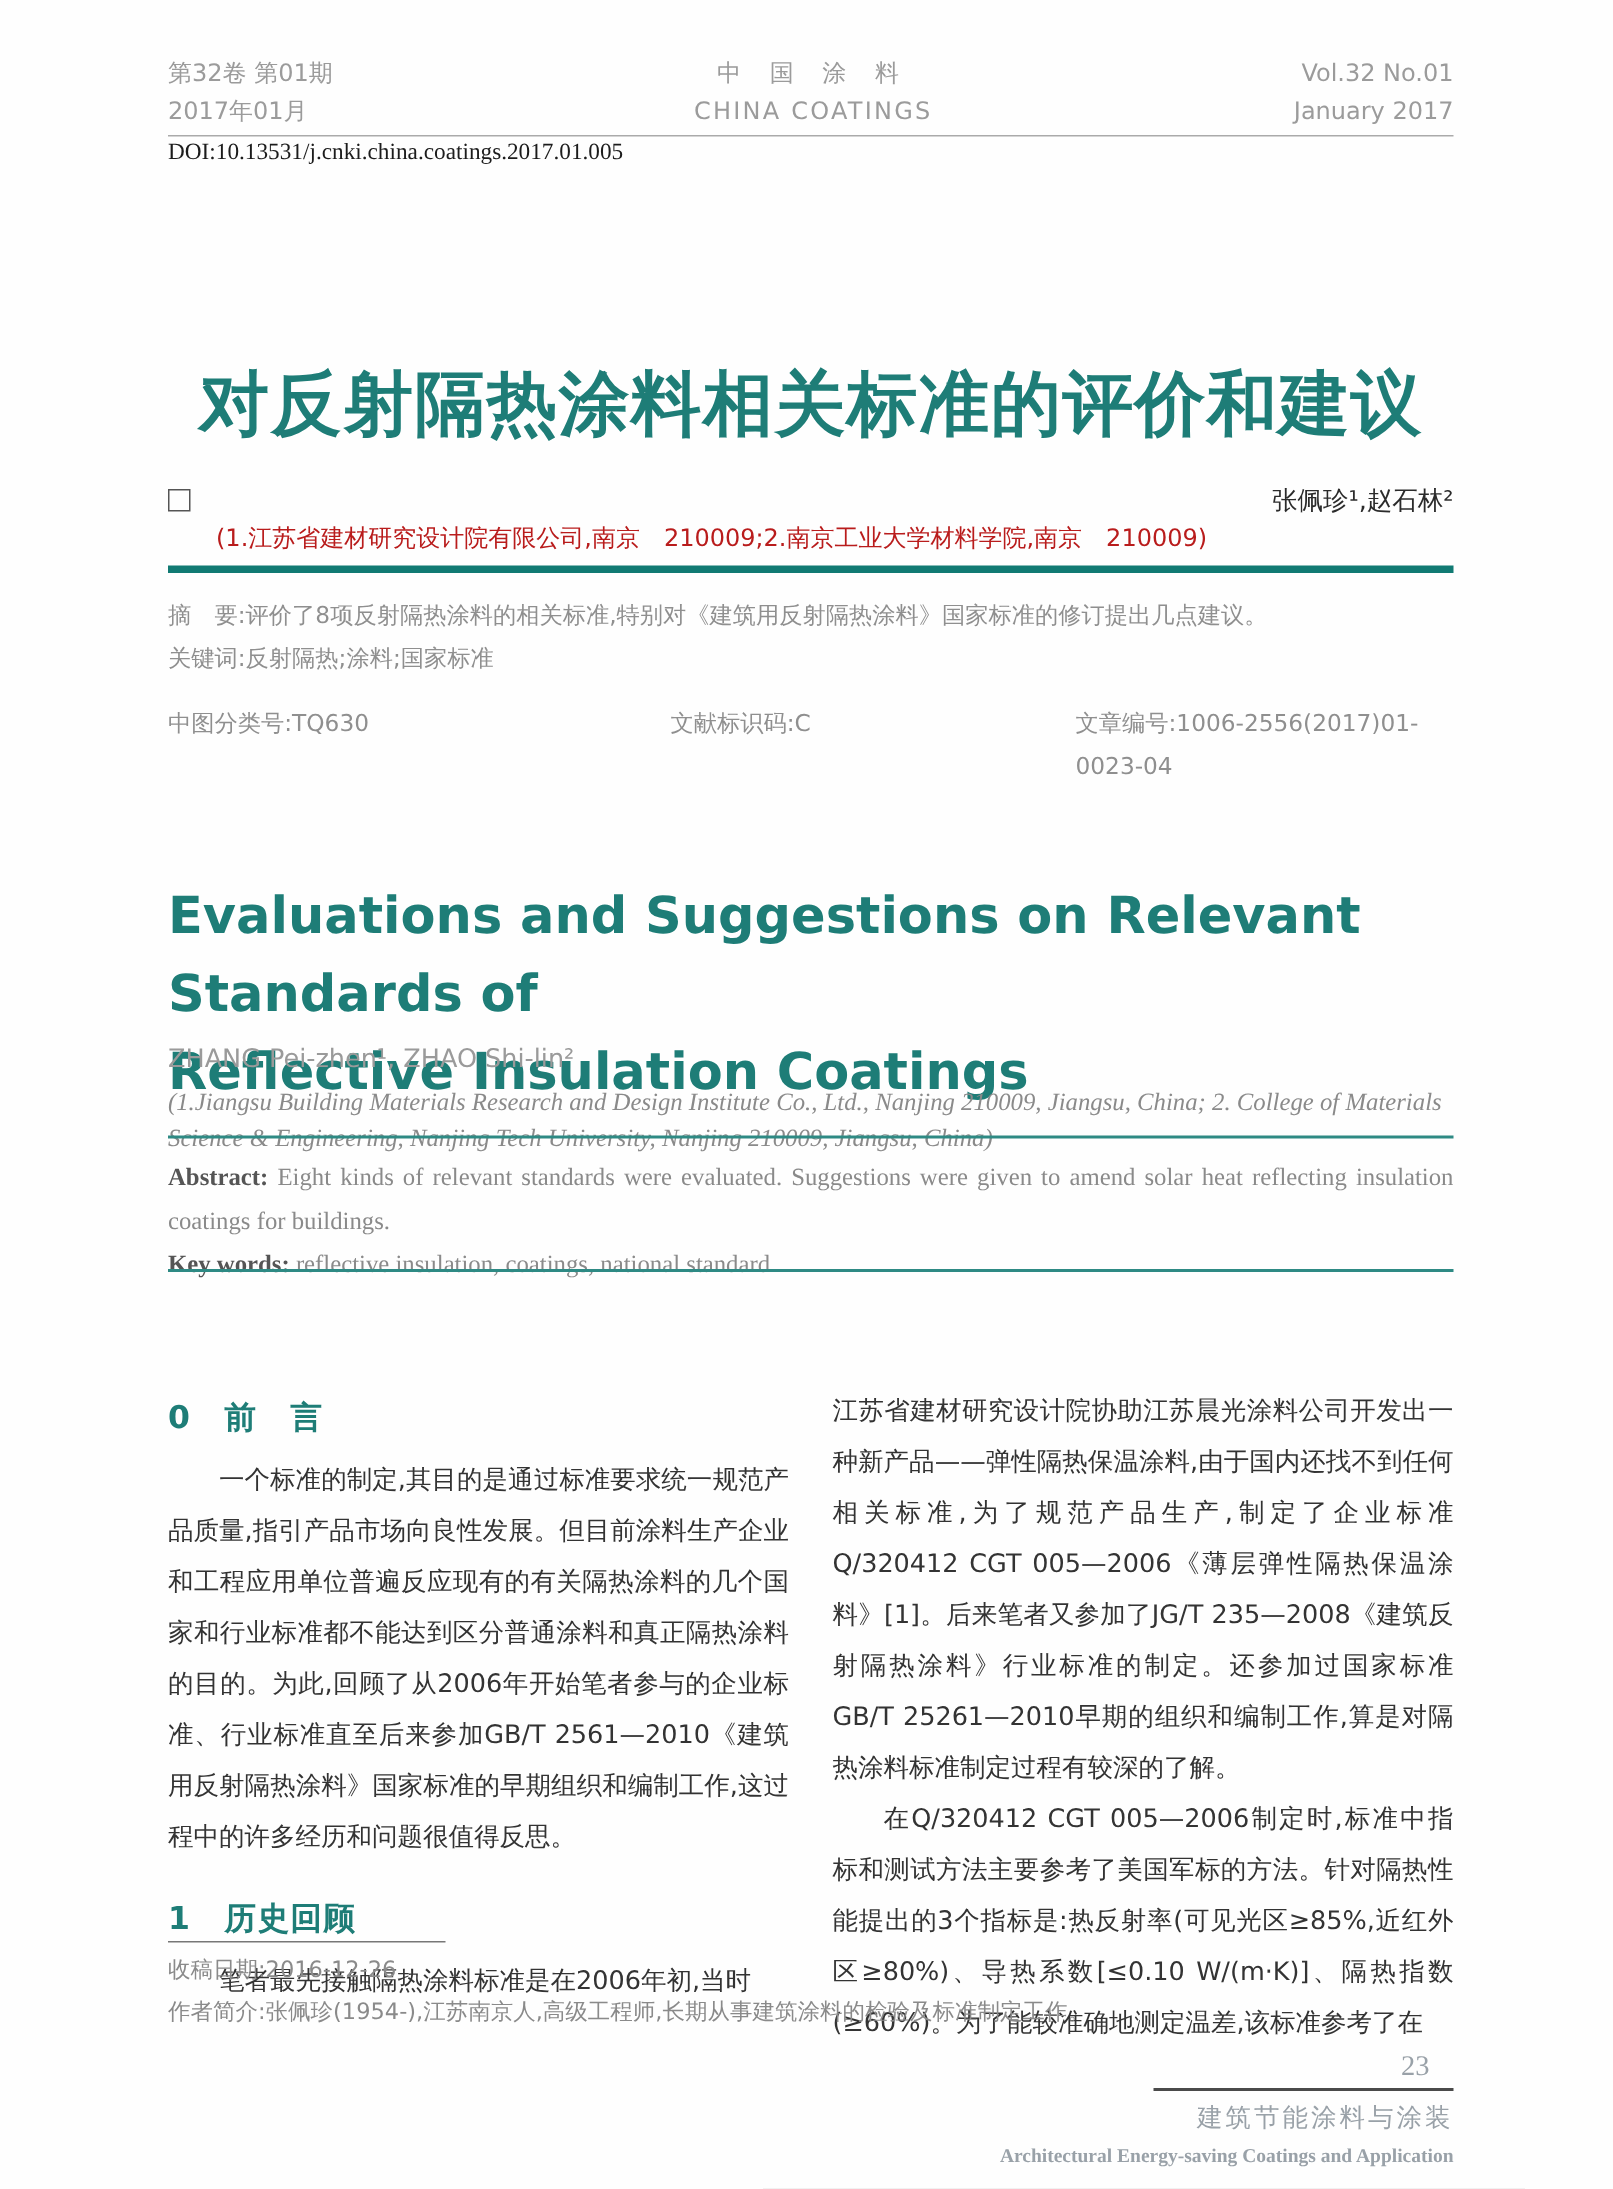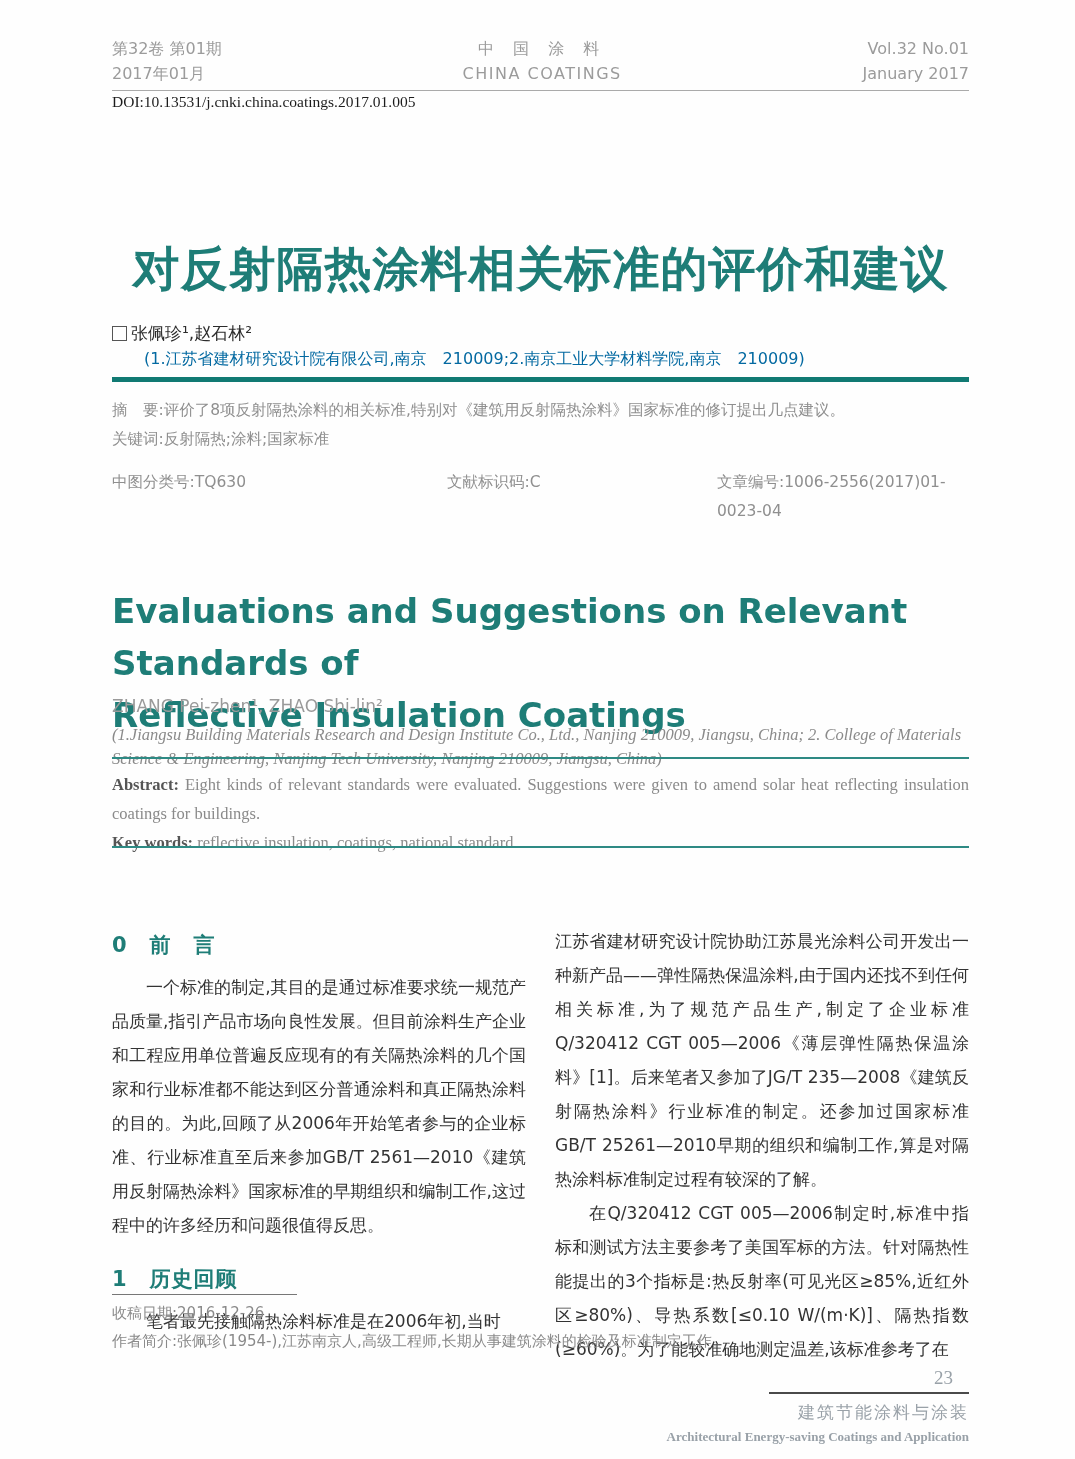--- a/index.html
+++ b/index.html
@@ -18,23 +18,23 @@
   .hdr .cn-sp{letter-spacing:7px;}
   .hdr .en-sp{letter-spacing:1.5px;}
   .hdr-rule{top:90px;left:112px;width:857px;border-top:1px solid #aaa;}
   .doi{top:93px;left:112px;width:700px;color:#1c1c1c;font-size:15.5px;
        font-family:"Liberation Serif",serif;}
 
   
   .title-cn{top:238px;left:112px;width:857px;text-align:center;color:#1e7d77;
     font-size:47px;font-weight:bold;letter-spacing:1px;white-space:nowrap;}
   .authors-cn{top:322px;left:112px;width:857px;color:#2b2b2b;font-size:17px;
-    display:flex;align-items:center;gap:4px;}
+    display:flex;align-items:center;gap:4px;justify-content:space-between;}
   .sq{display:inline-block;width:13px;height:13px;border:1.5px solid #555;}
-  .affil-cn{top:349px;left:144px;width:820px;color:#0369a1;font-size:16px;}
+  .affil-cn{top:349px;left:144px;width:820px;color:#b91c1c;font-size:16px;}
   .bar-teal{top:377px;left:112px;width:857px;height:5px;background:#117a73;}
 
   
   .abst-cn{top:396px;left:112px;width:857px;color:#8f8f8f;font-size:15.5px;line-height:29px;}
   .abst-cn .meta{display:flex;margin-top:14px;}
   .abst-cn .meta .m1{width:335px;}
   .abst-cn .meta .m2{width:270px;}
   .abst-cn .meta .m3{flex:1;}
 
   

